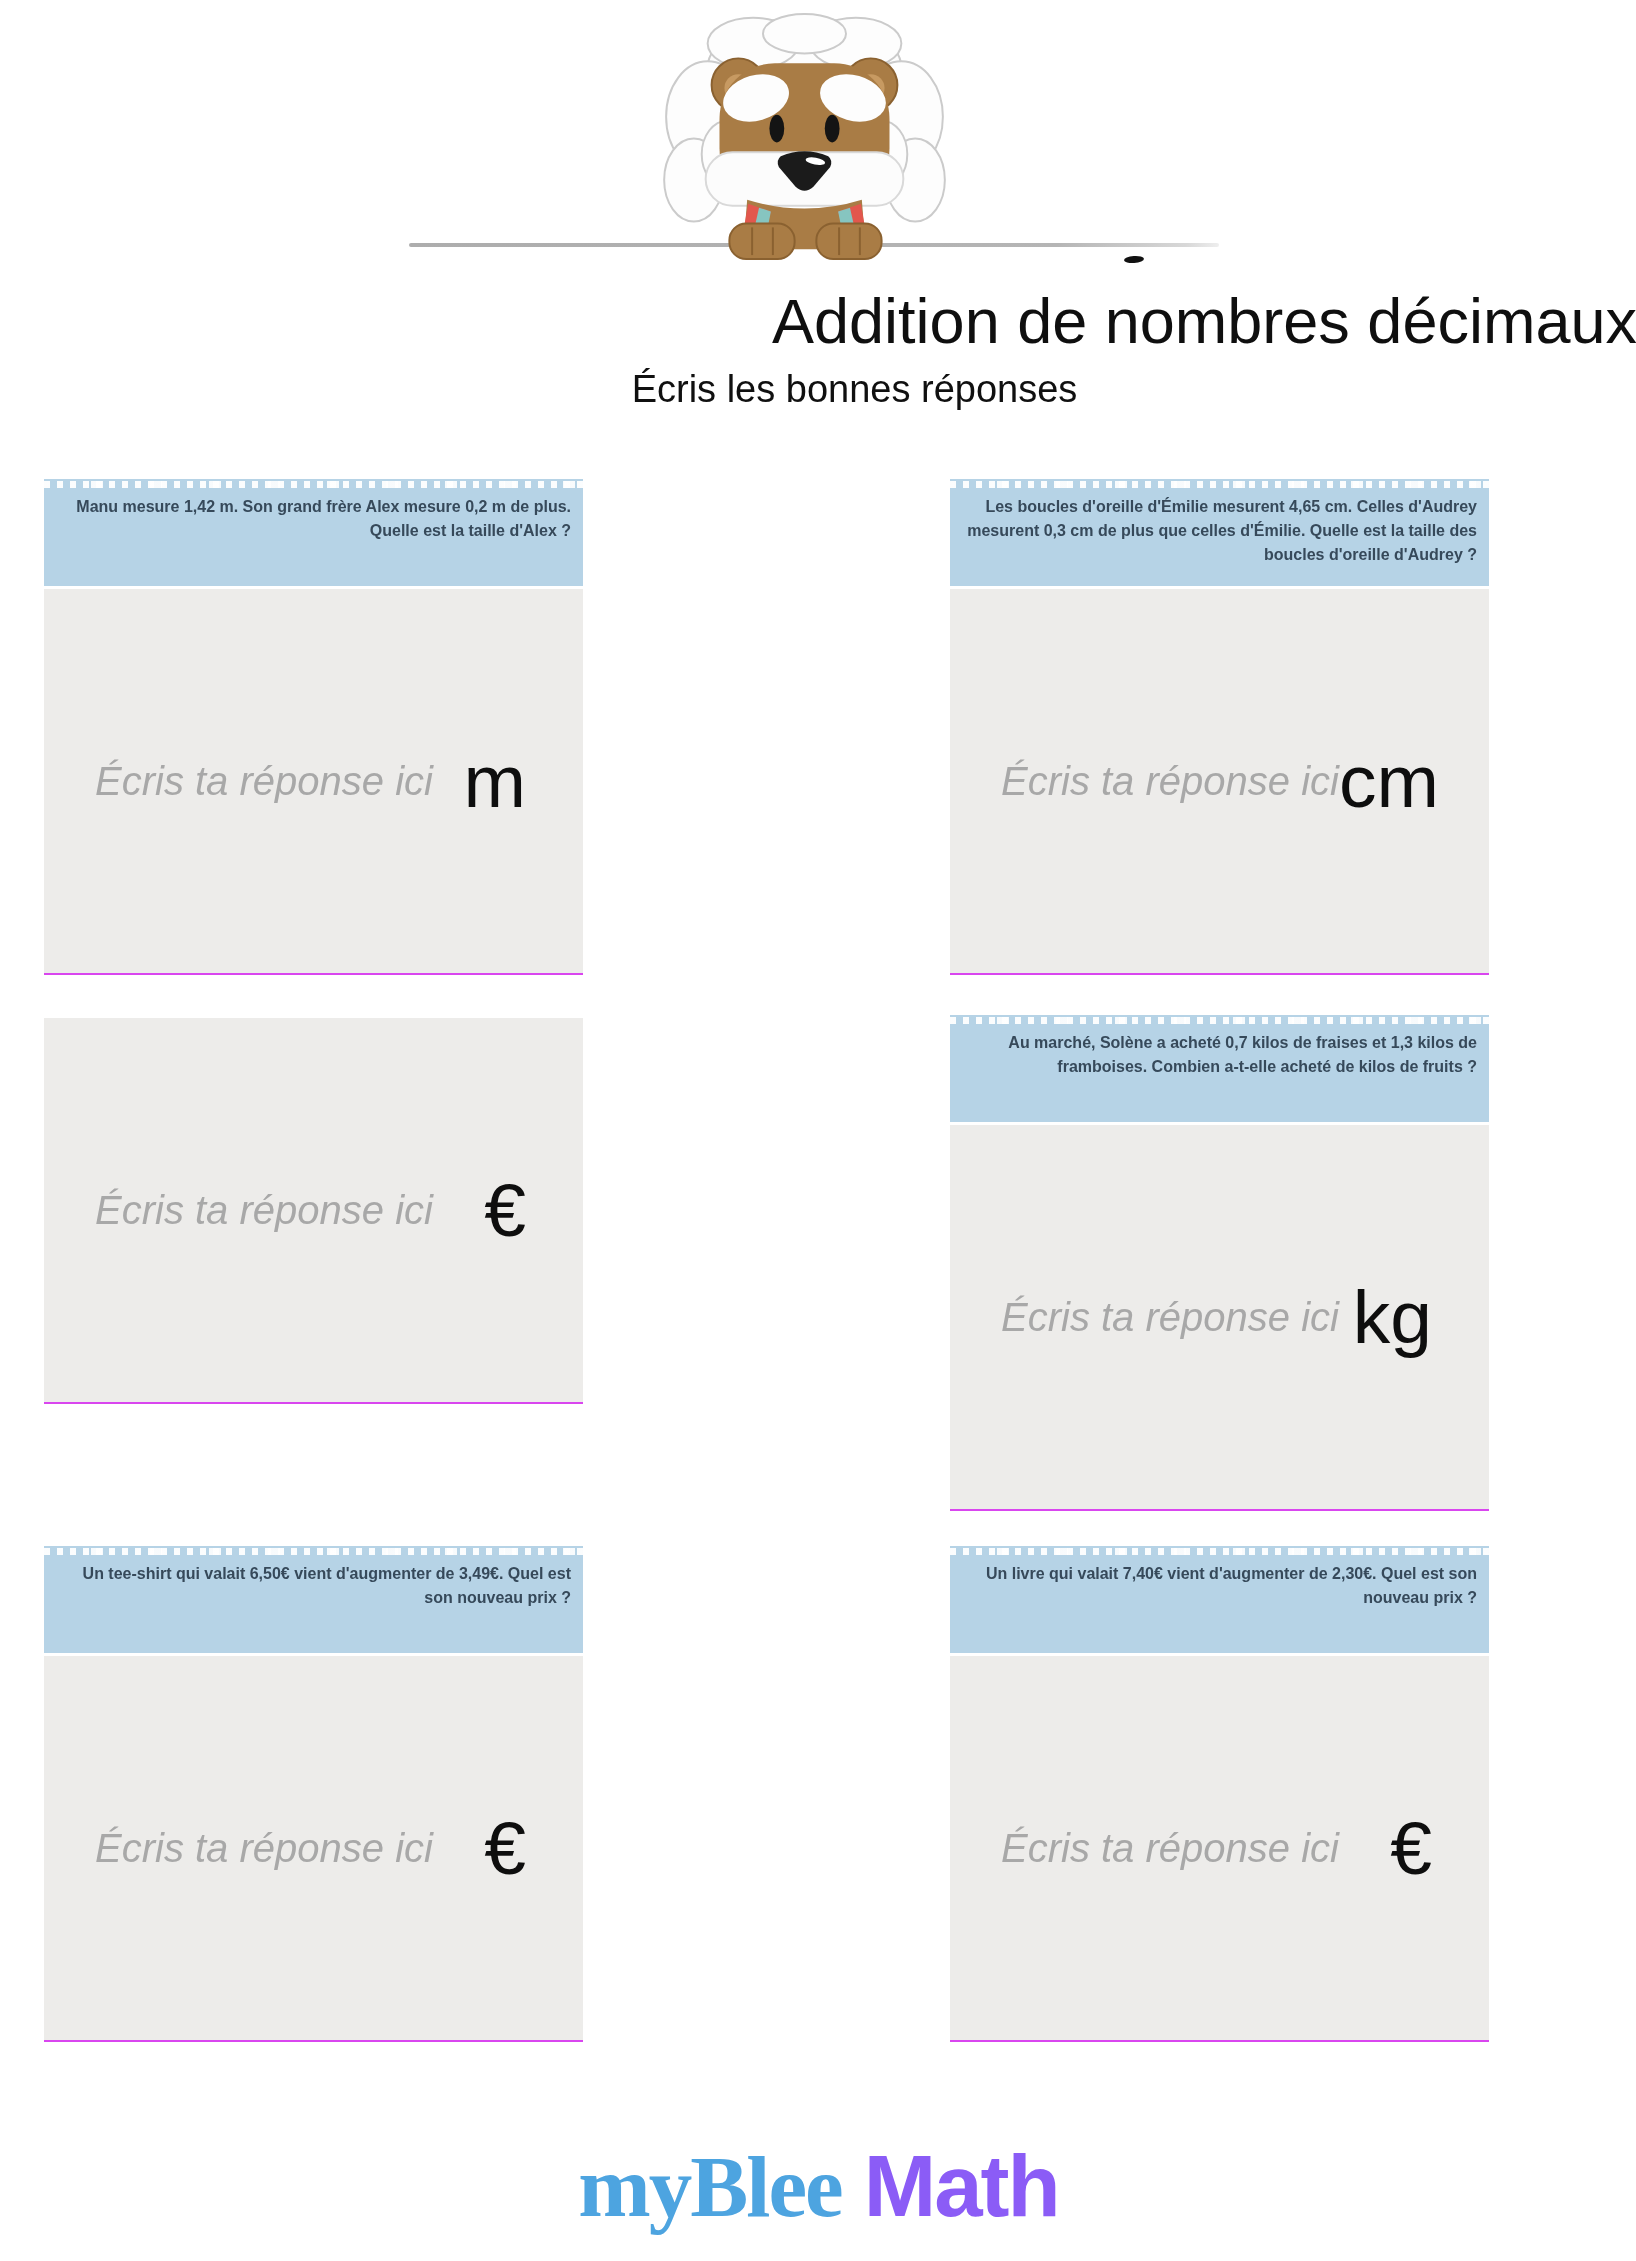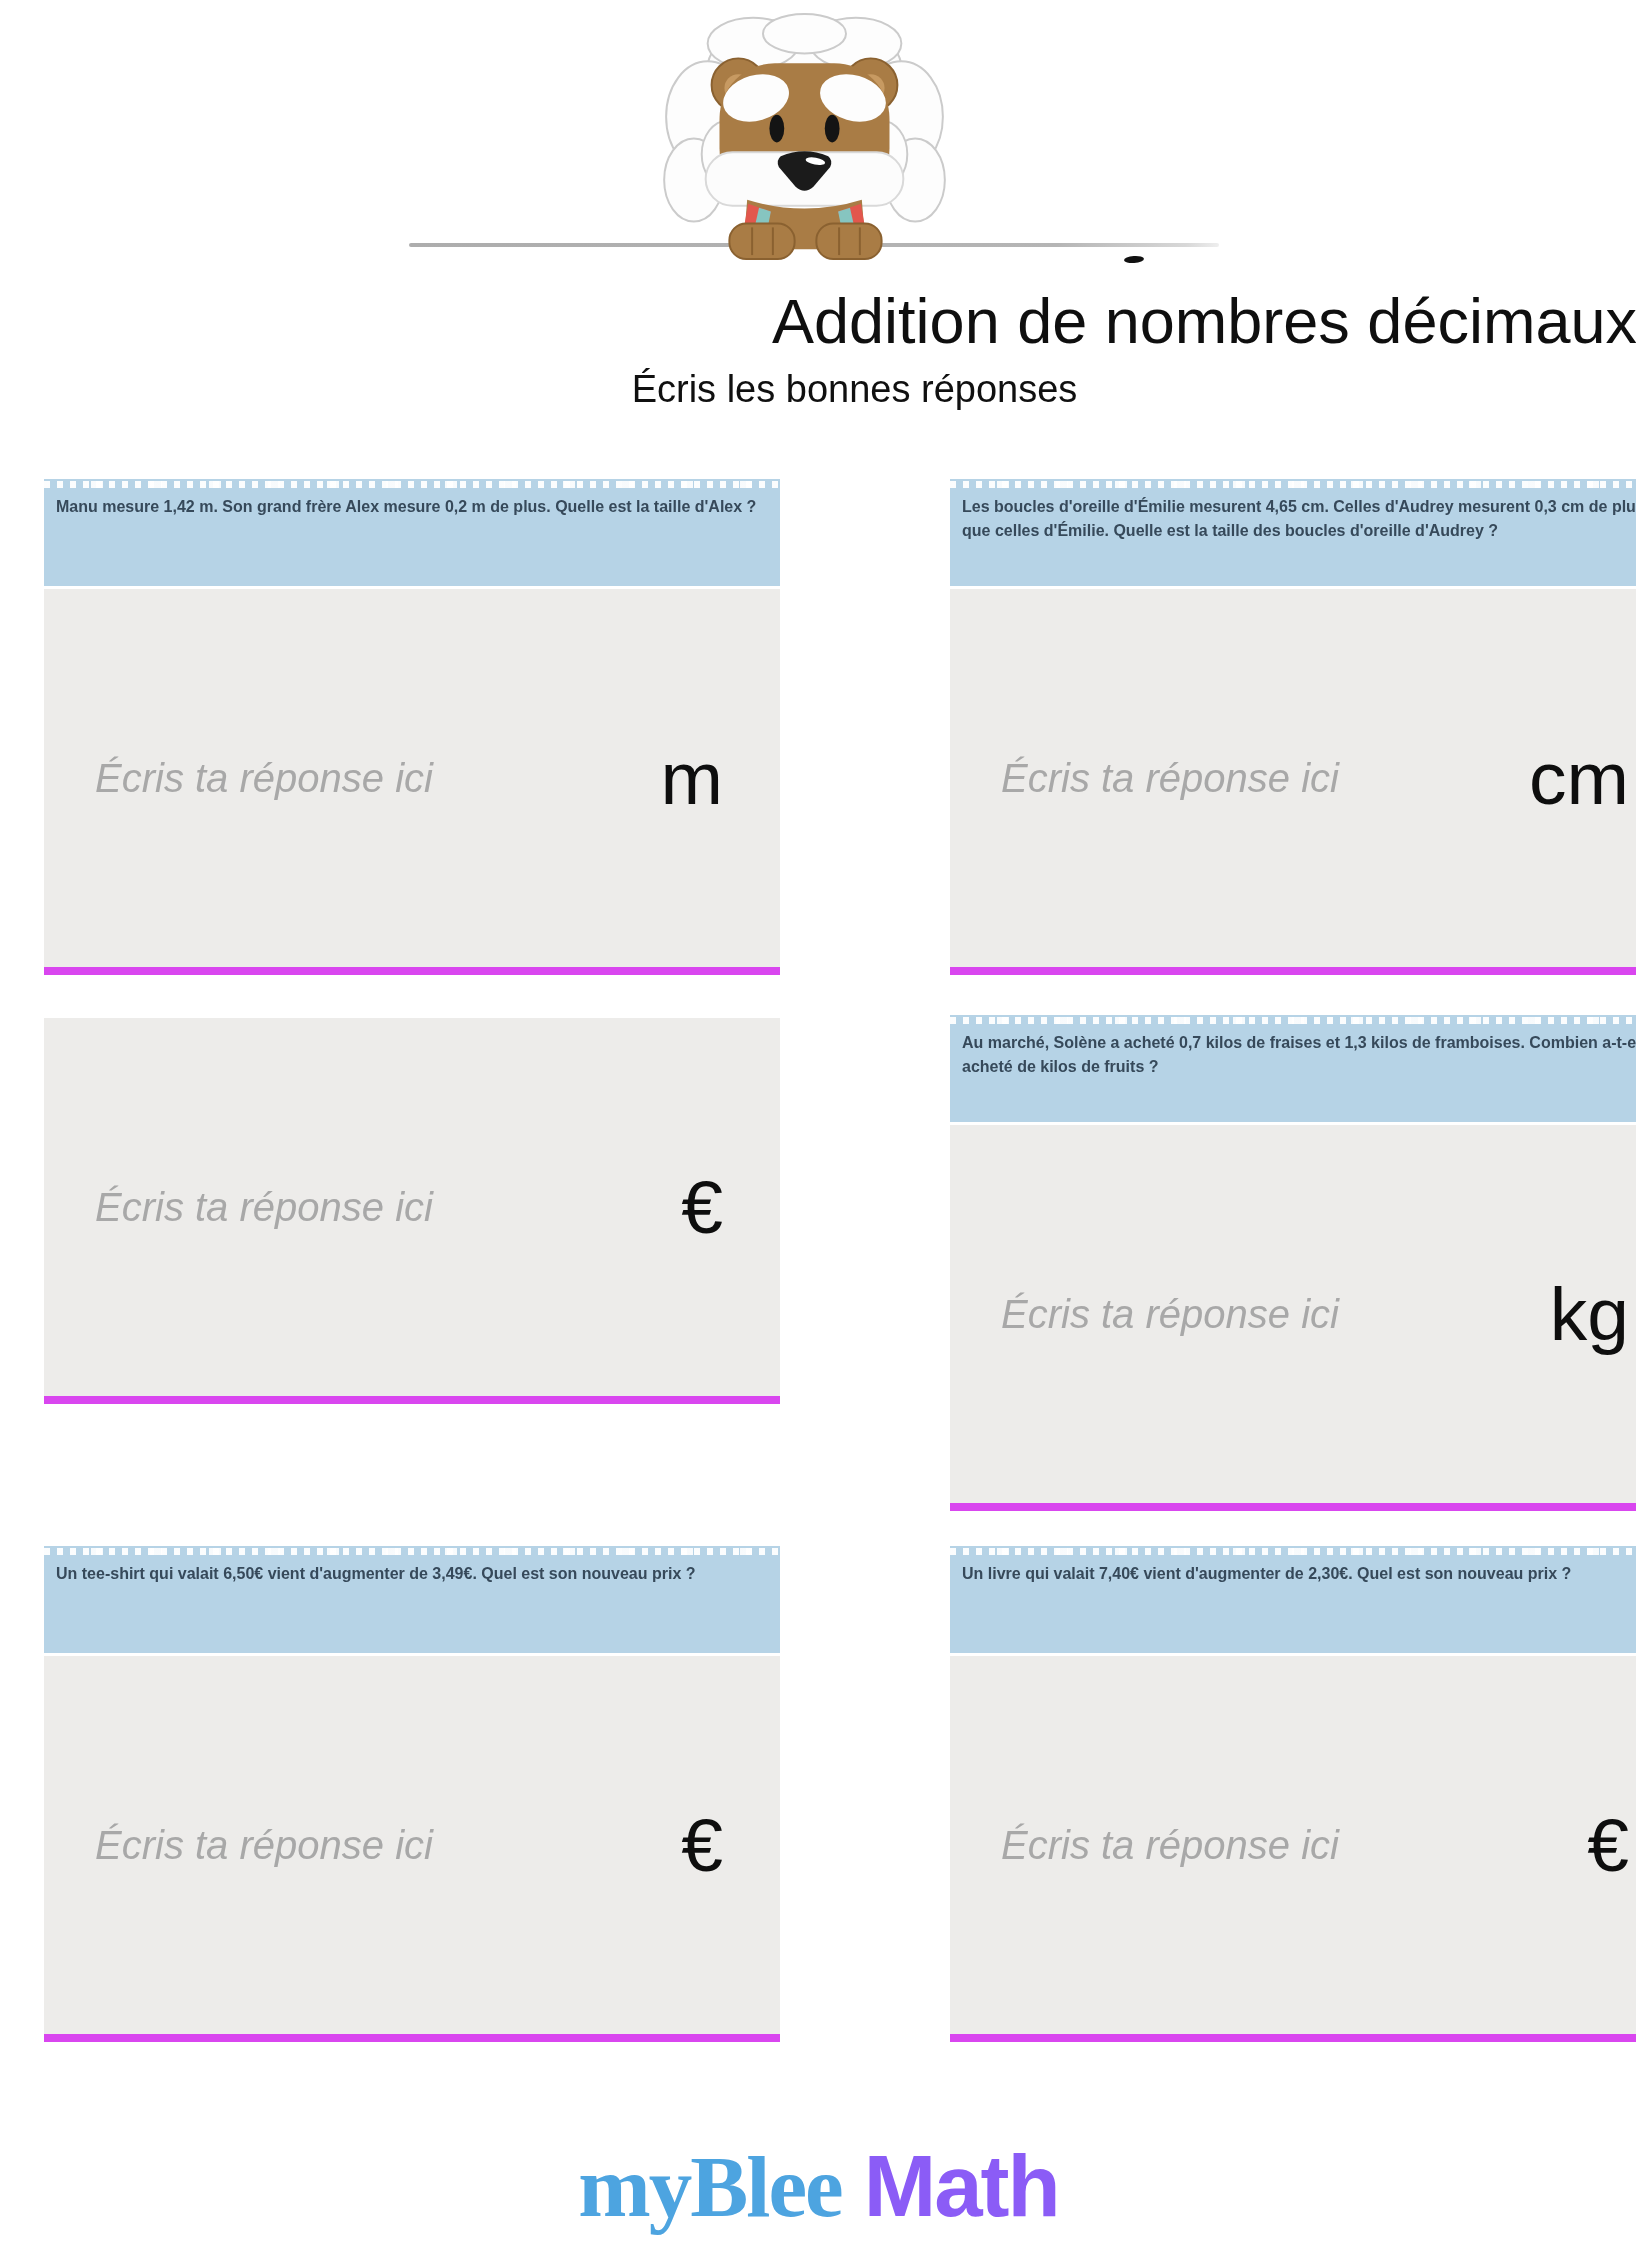--- a/index.html
+++ b/index.html
@@ -21,42 +21,42 @@
   
   .title{
     position:absolute;left:0;top:285px;width:100%;text-align:right;
     font-size:63px;color:#0f0f0f;letter-spacing:0;
   }
   .subtitle{
     position:absolute;left:0;top:368px;width:100%;text-align:center;
     font-size:38px;color:#101010;padding-left:36px;
   }
   
-  .card{position:absolute;width:736px;}
+  .card{position:absolute;width:539px;text-align:right;}
   .card.c1{left:44px;}
   .card.c2{left:950px;}
   .card.r1{top:479px;}
   .card.r2{top:1015px;}
   .card.r3{top:1546px;}
   .card-header{
     position:relative;box-sizing:border-box;height:107px;
     background:#b6d3e6;padding:16px 12px 0 12px;
   }
   .card-header::before{ 
     content:"";position:absolute;left:0;top:2px;right:0;height:7px;
     background:
       repeating-linear-gradient(90deg, rgba(255,255,255,.95) 0 6px, rgba(255,255,255,0) 6px 13px),
       repeating-linear-gradient(90deg, rgba(255,255,255,0) 0 47px, rgba(255,255,255,.9) 47px 59px);
   }
   .question{
     font-size:16px;line-height:24px;font-weight:600;color:#36495a;
   }
   .card-body{
     box-sizing:border-box;height:386px;margin-top:3px;
-    background:#edecea;border-bottom:8px solid #d946ef;
+    background:#edecea;border-bottom:2px solid #d946ef;
     display:flex;align-items:center;justify-content:space-between;
     padding:0 57px 0 51px;
   }
   .placeholder{
     font-size:40px;font-style:italic;color:#a8a8a8;white-space:nowrap;
   }
   .unit{
     font-size:75px;color:#0e0e0e;white-space:nowrap;
   }
   

